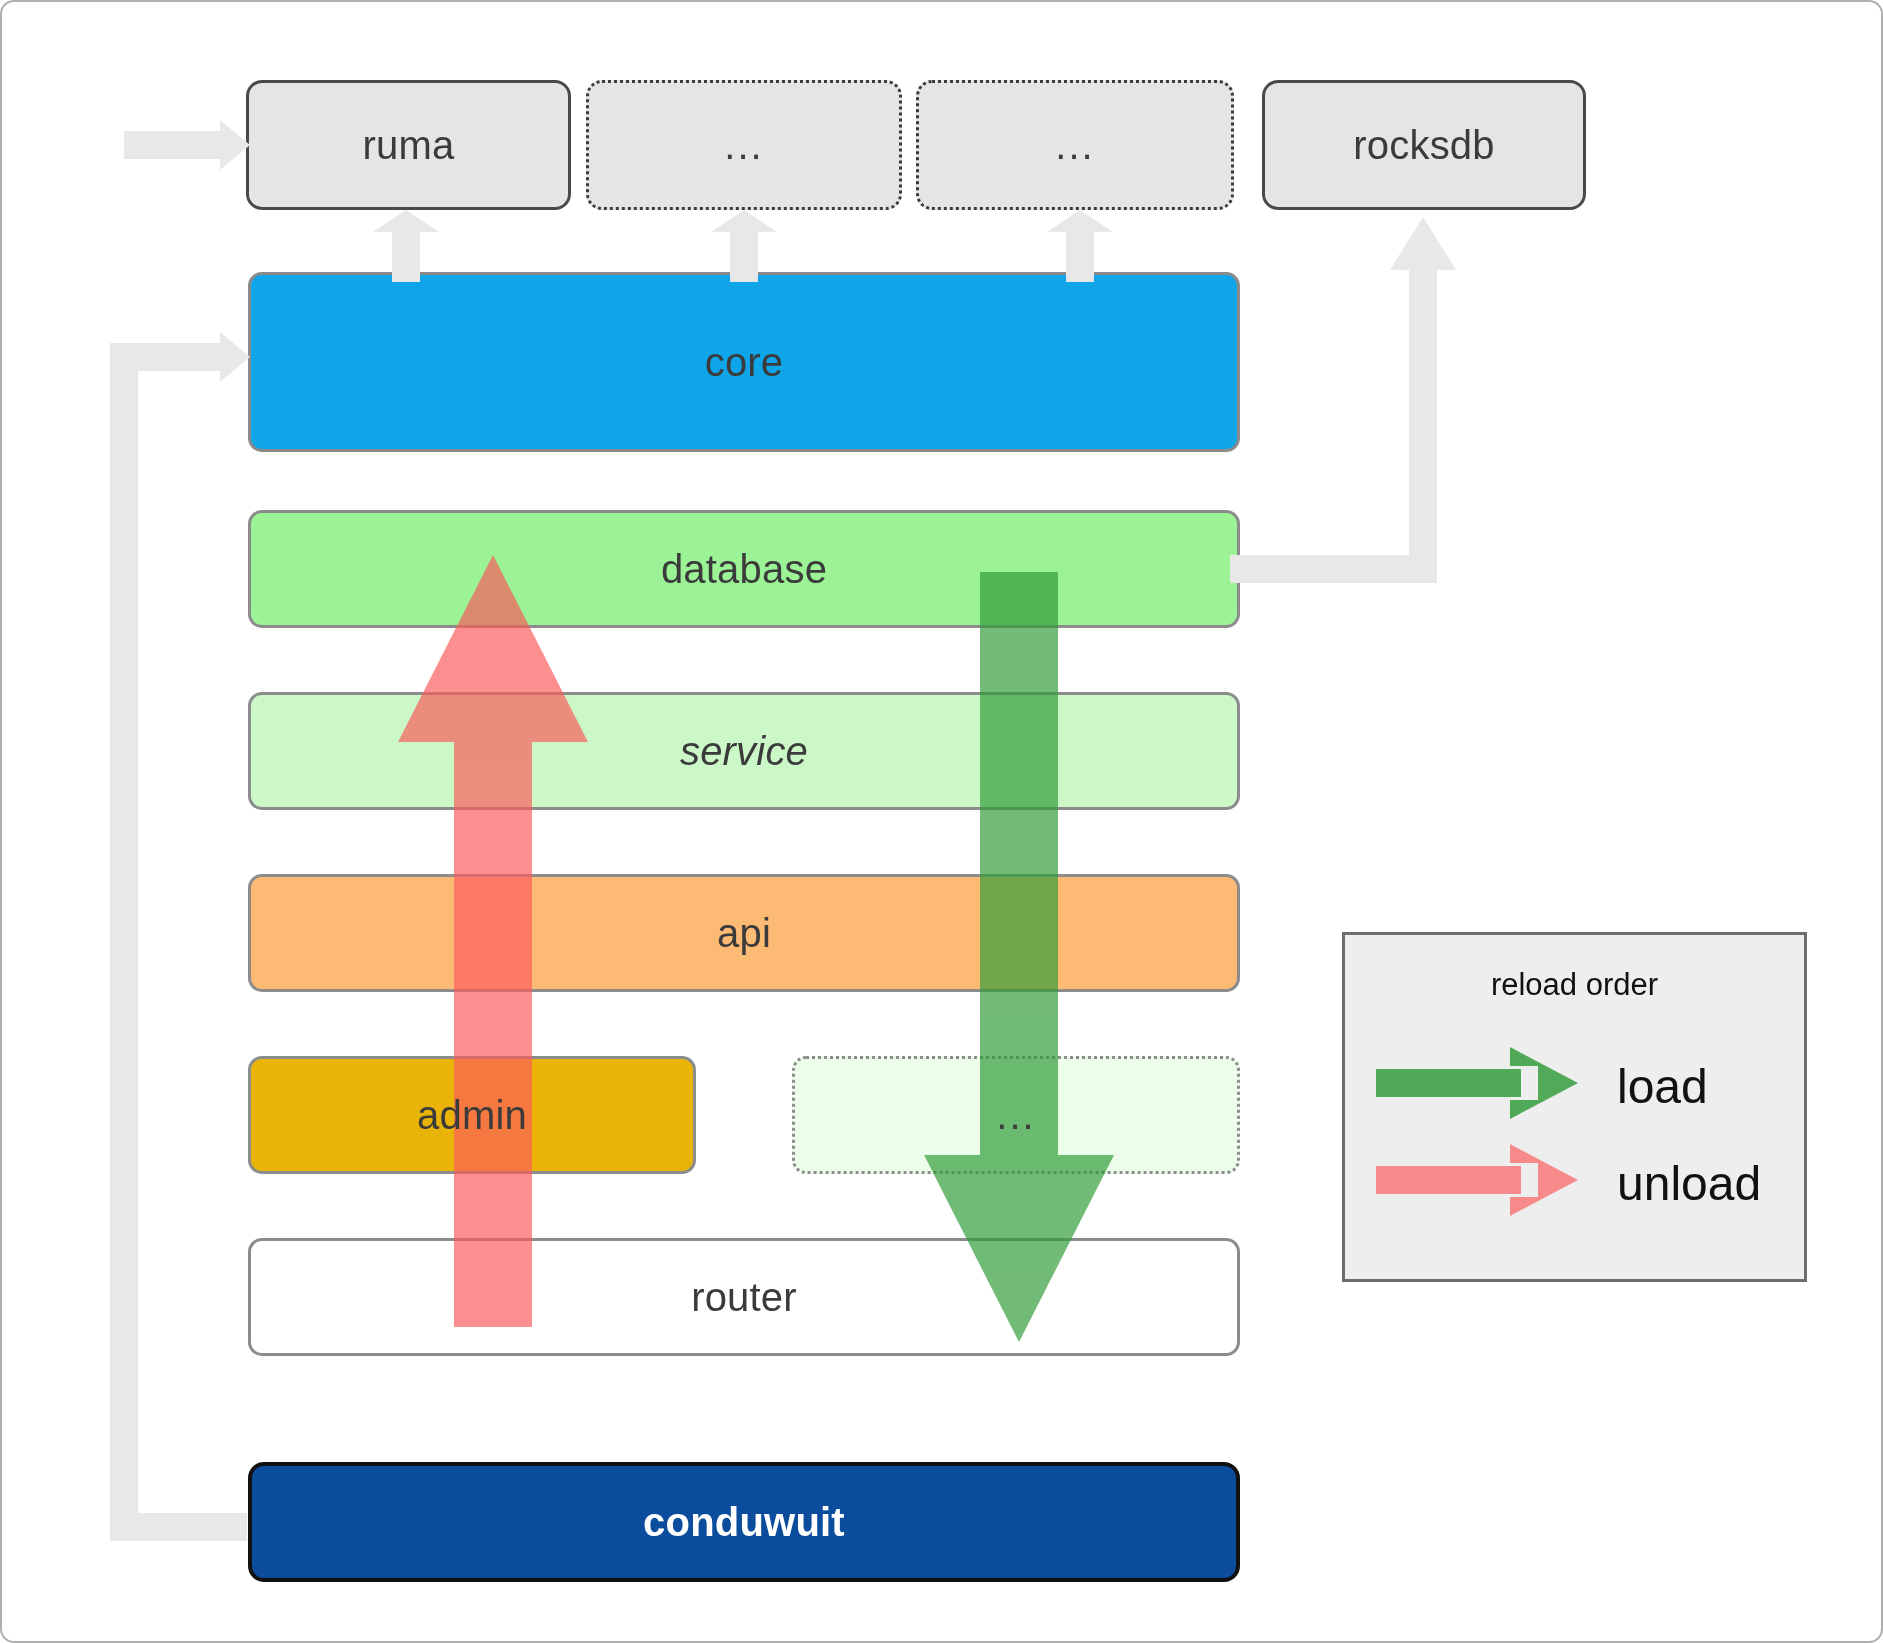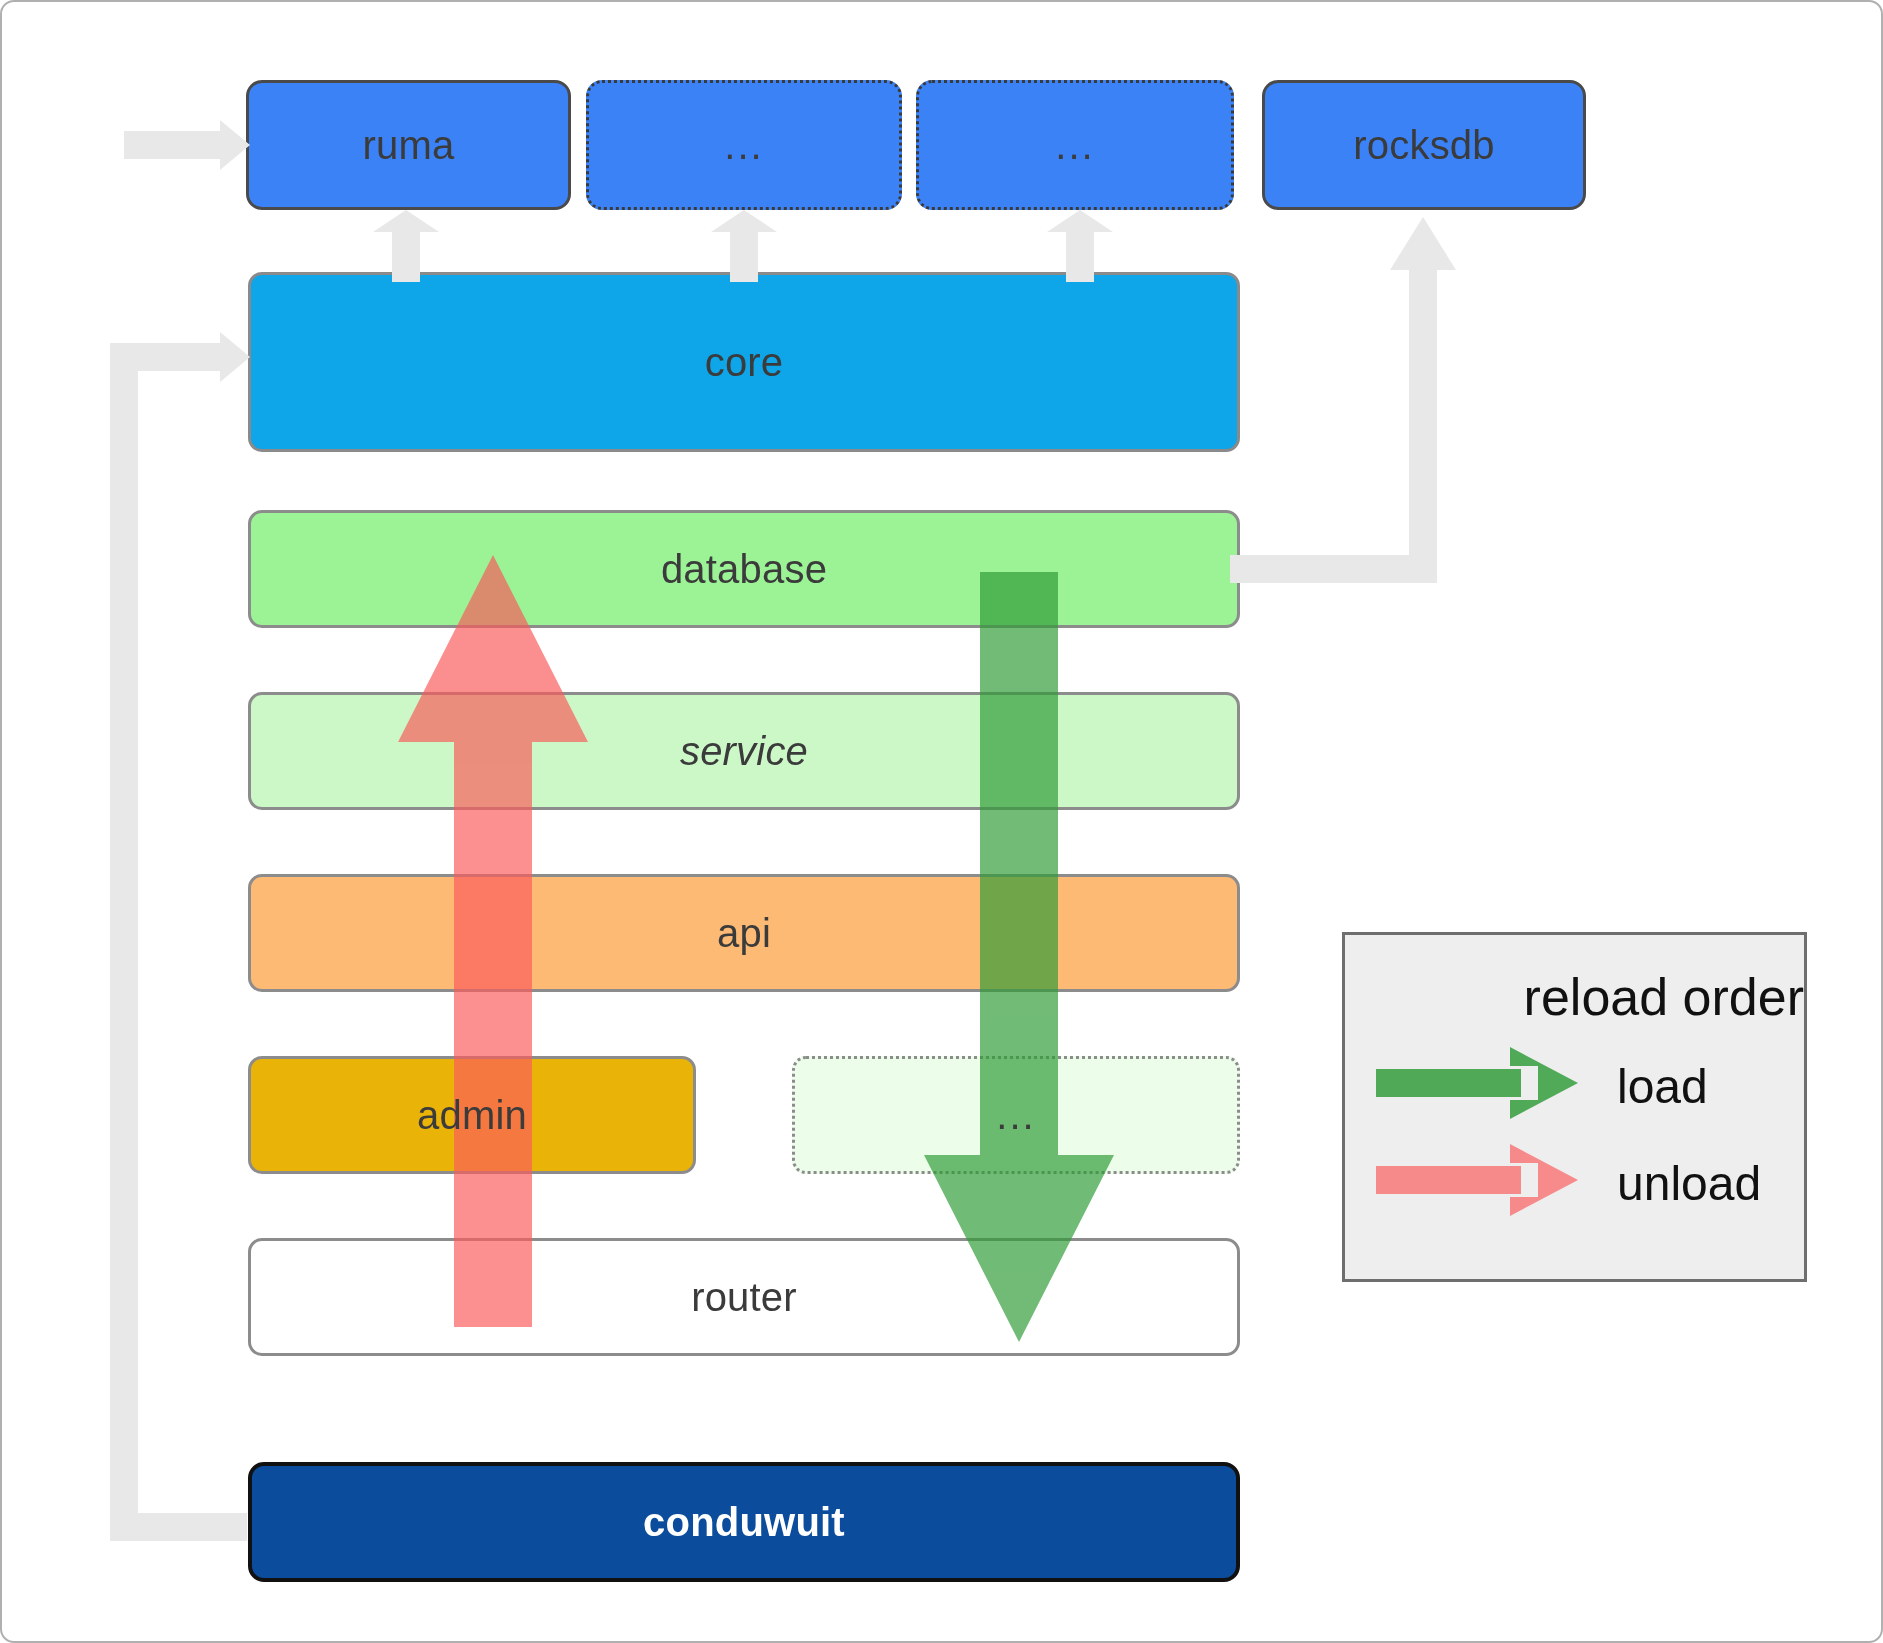--- a/index.html
+++ b/index.html
@@ -19,21 +19,21 @@
     display:flex;align-items:center;justify-content:center;
     border-radius:14px;
     color:#3b3b3b;
     font-size:40px;
     letter-spacing:.2px;
   }
   .lbl{position:relative;z-index:40;pointer-events:none;}
   .dots{letter-spacing:2px;font-size:40px;}
 
   
-  .crate{background:#3b82f6;border:3px solid #4a4a4a;border-radius:16px;}
+  .crate{background:#e5e5e5;border:3px solid #4a4a4a;border-radius:16px;}
   .crate.dashed{border:3px dotted #3a3a3a;}
 
   .corebox{background:#0ea5e9;border:3px solid #8a8a8a;}
 
   .lane{border:3px solid #8c8c8c;}
   .lane.dotted{border:3px dotted #8c8c8c;}
 
   .rootbox{background:#0b4d9c;border:4px solid #111111;color:#ffffff;font-weight:bold;}
 
   
@@ -42,22 +42,22 @@
   svg.over{z-index:30;}
 
   
   .legend{
     position:absolute;
     background:#eeeeee;
     border:3px solid #6e6e6e;
     box-sizing:border-box;
   }
   .legend-title{
-    position:absolute;width:100%;text-align:right;
-    font-size:52px;color:#111;
+    position:absolute;width:100%;text-align:center;
+    font-size:31px;color:#111;
   }
   .legend-label{position:absolute;font-size:48px;color:#111;}
 </style>
 </head>
 <body>
 
 <div id="canvas">
 
   <svg class="layer under" viewBox="0 0 1883 1643">
 

